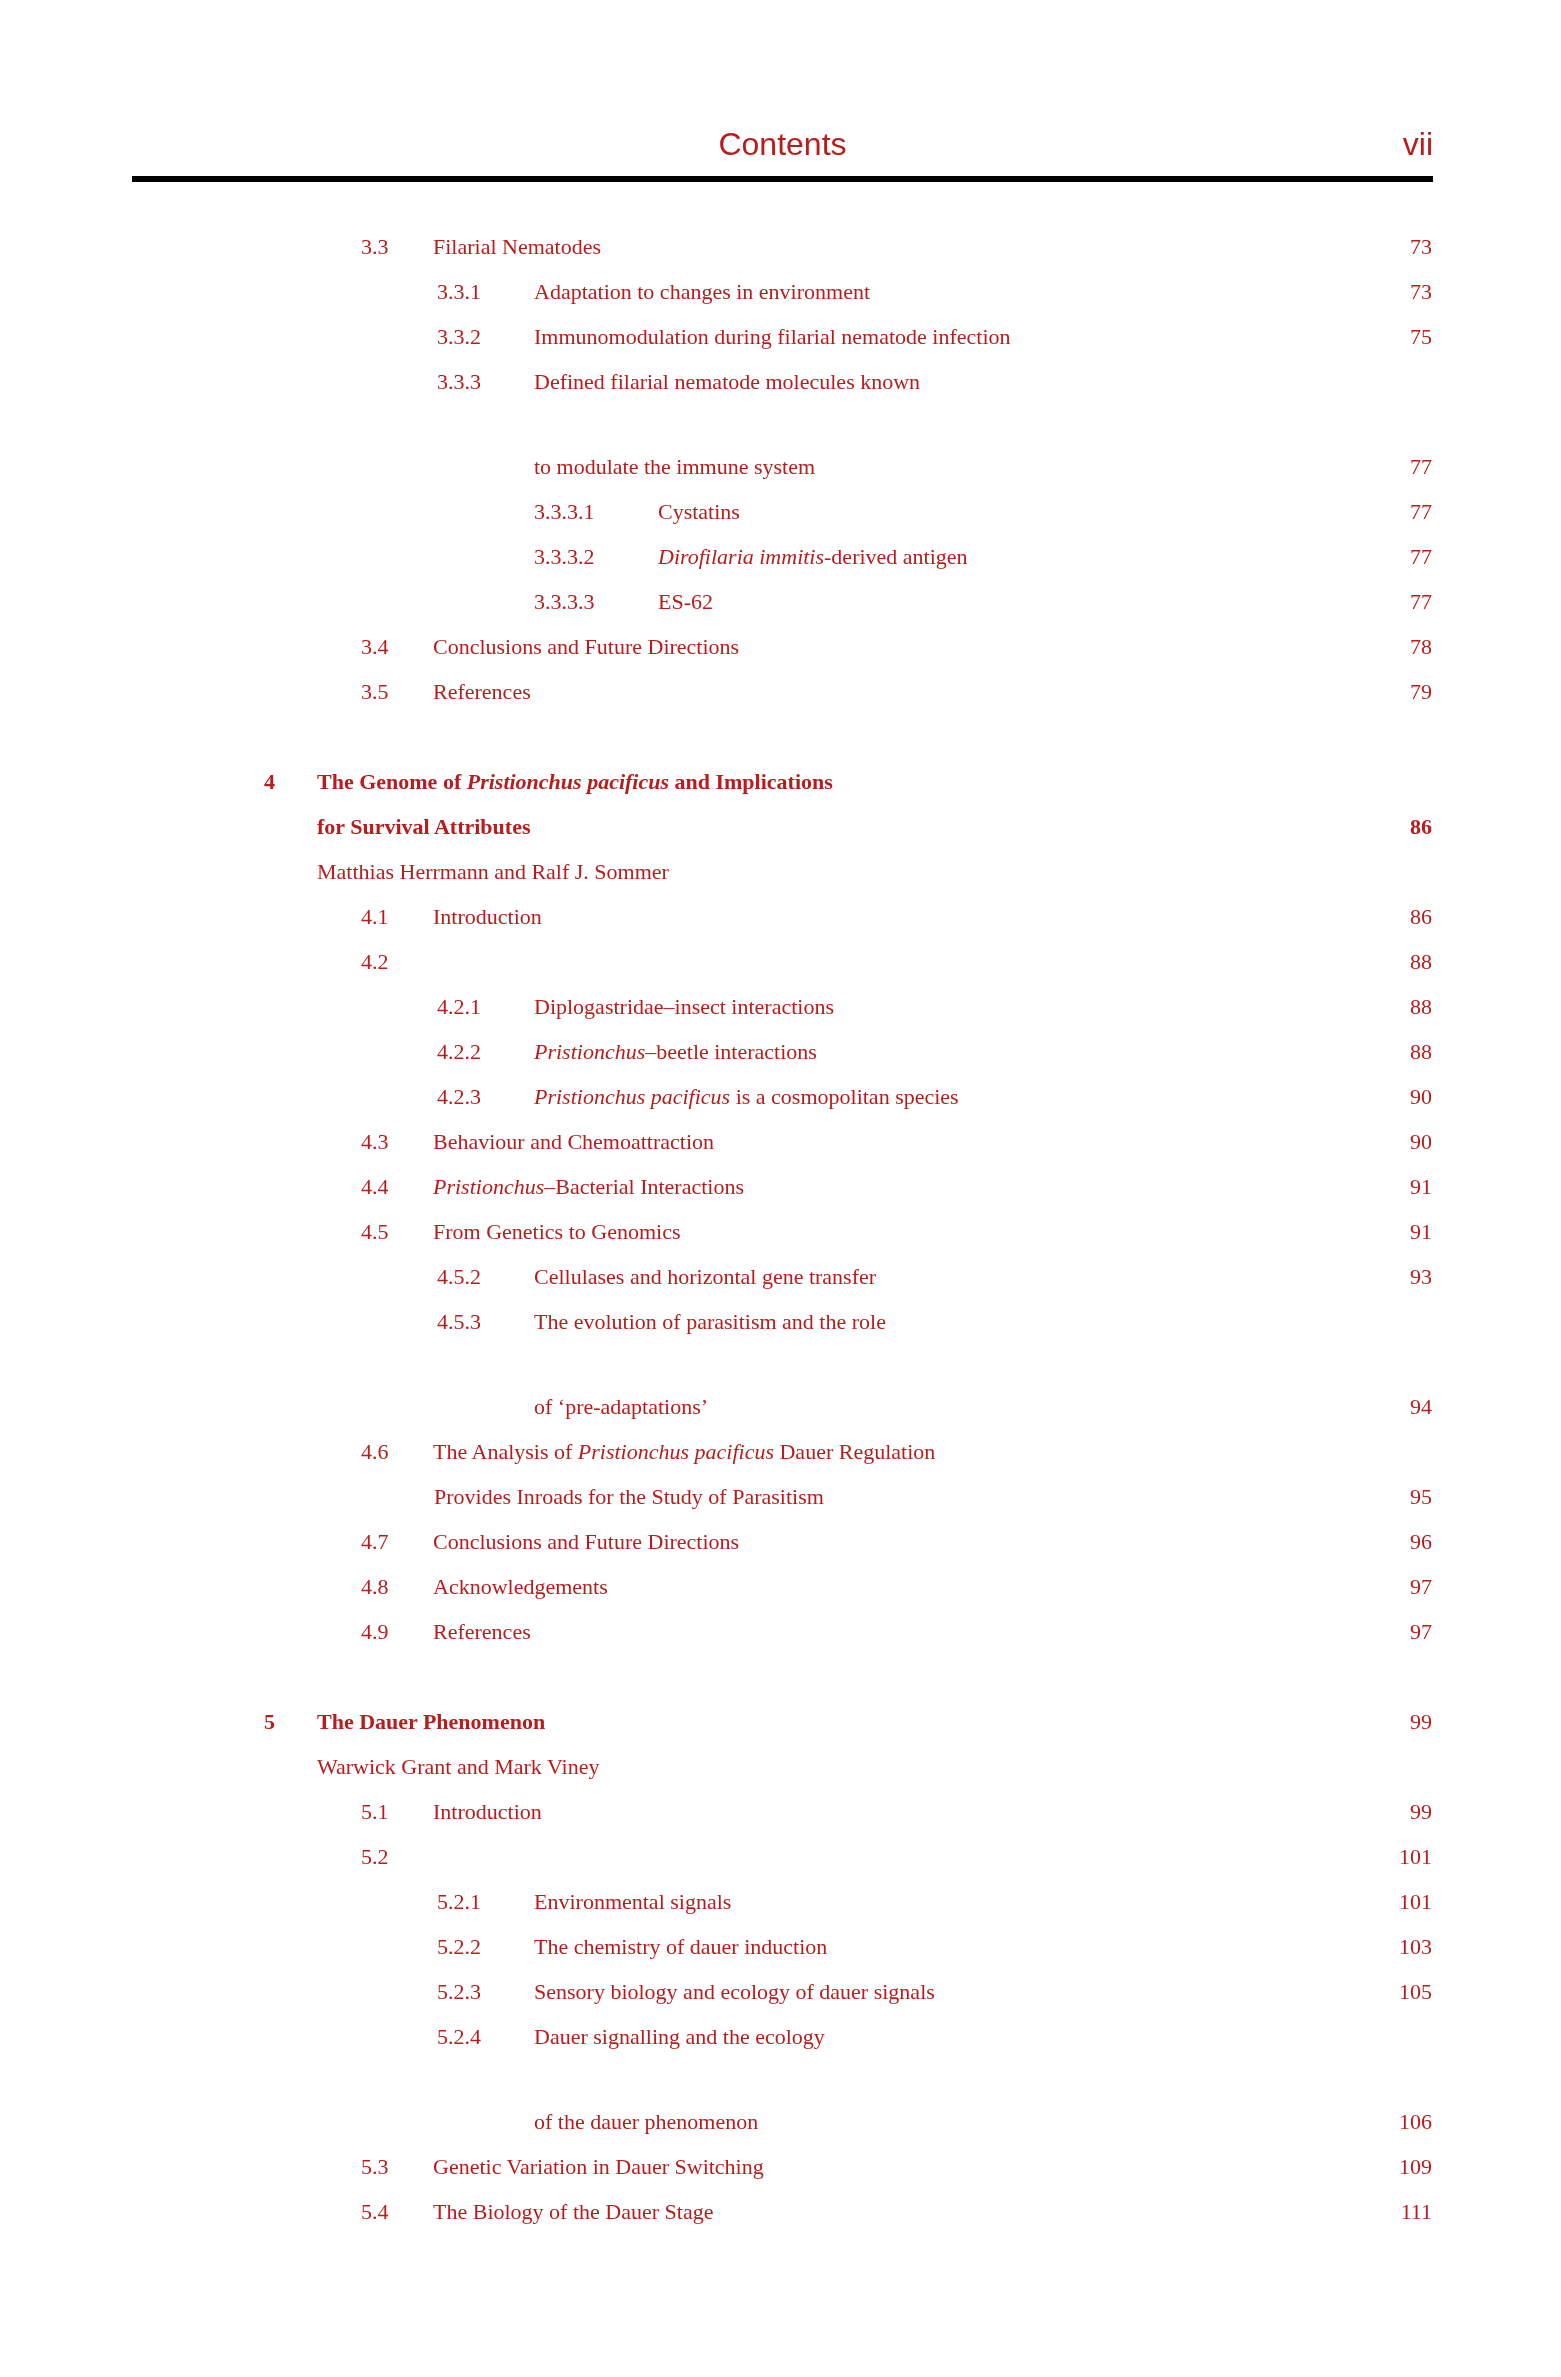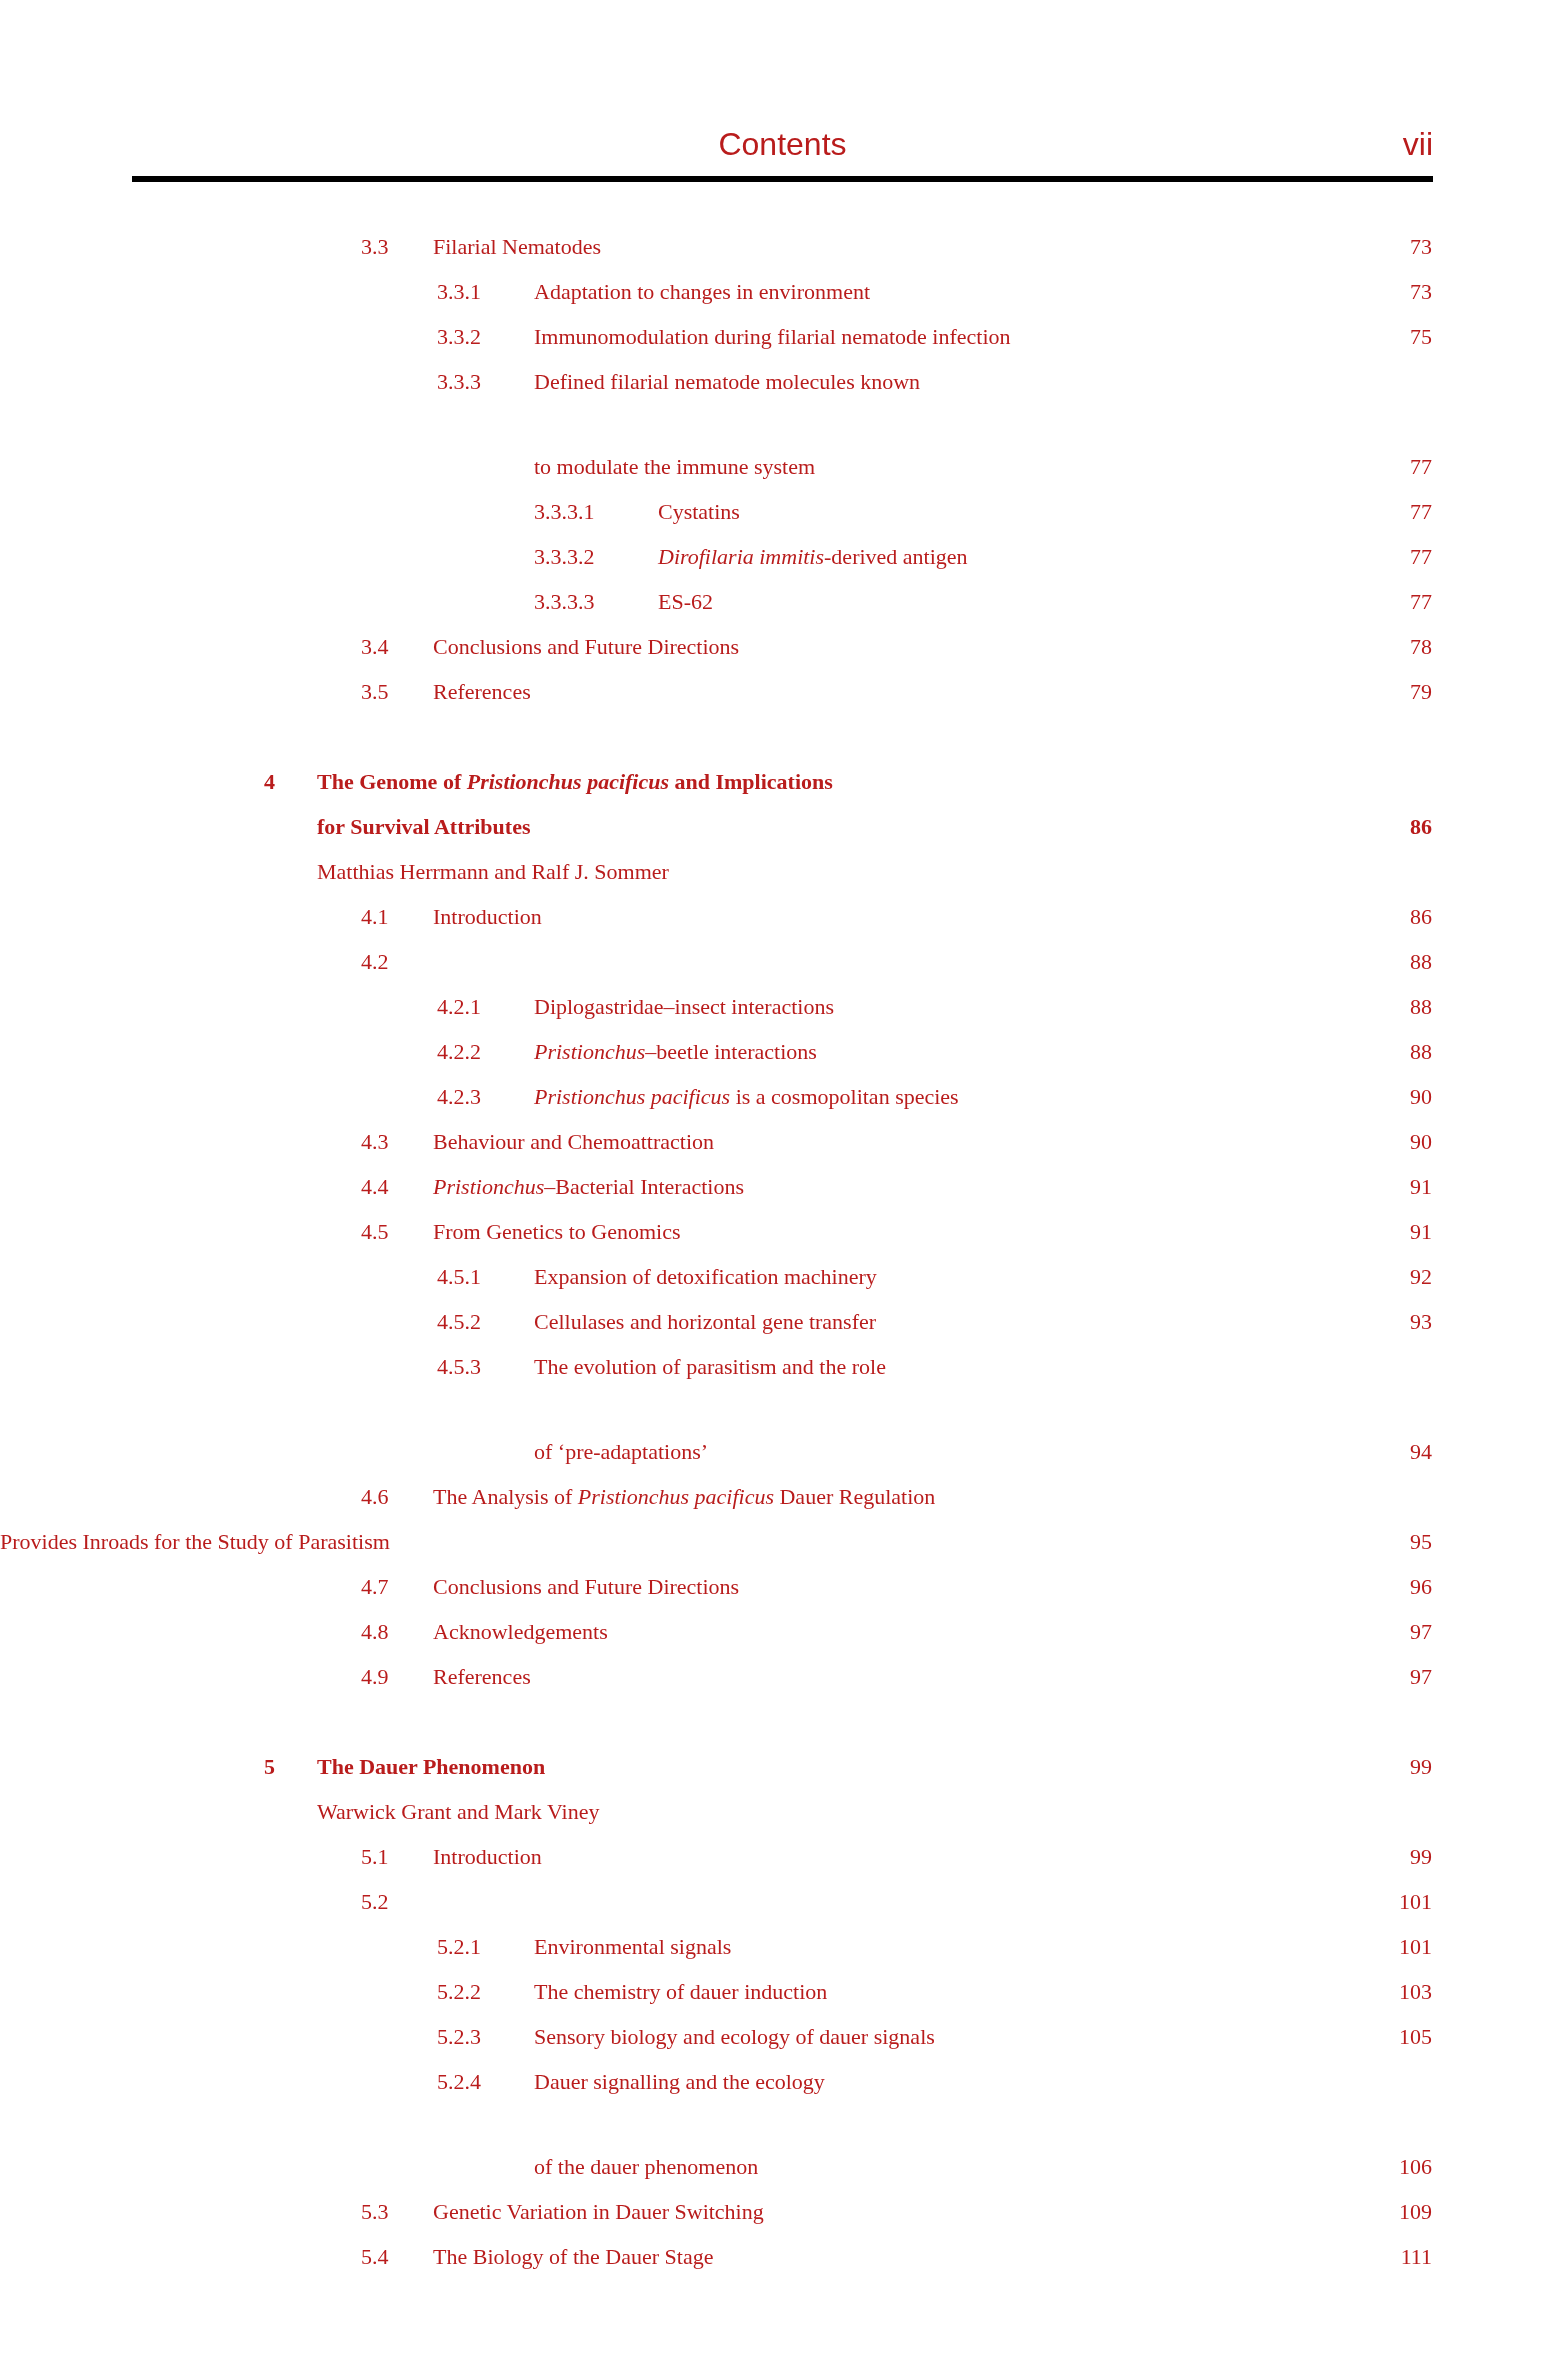--- a/index.html
+++ b/index.html
@@ -54,21 +54,21 @@
   .num{flex:0 0 auto;}
   .title{flex:0 1 auto;}
   .page-num{margin-left:auto;padding-left:17px;}
   
   .lv-chapter{padding-left:264px;}        .lv-chapter .num{width:53px;}
   .lv-section{padding-left:361px;}        .lv-section .num{width:72px;}
   .lv-subsection{padding-left:437px;}     .lv-subsection .num{width:97px;}
   .lv-subsubsection{padding-left:534px;}  .lv-subsubsection .num{width:124px;}
   
   .cont-chapter{padding-left:317px;}
-  .cont-section{}
+  .cont-section{padding-left:434px;}
   .cont-subsection{padding-left:534px;margin-top:40px;}
   .row.bold .num,.row.bold .title{font-weight:bold;}
   .row.italic .title{}
   .page-num.pb{font-weight:bold;}
   .title i{font-style:italic;}
 </style>
 </head>
 <body>
 
 <div class="page">
@@ -171,25 +171,20 @@
         <span class="num">4.4</span>
         <span class="title"><i>Pristionchus</i><span>–Bacterial Interactions</span></span>
         <span class="page-num">91</span>
       </div>
       <div class="row lv-section">
         <span class="num">4.5</span>
         <span class="title"><span>From Genetics to Genomics</span></span>
         <span class="page-num">91</span>
       </div>
       <div class="row lv-subsection">
-        <span class="num">4.5.1</span>
-        <span class="title"><span>Expansion of detoxification machinery</span></span>
-        <span class="page-num">92</span>
-      </div>
-      <div class="row lv-subsection">
         <span class="num">4.5.2</span>
         <span class="title"><span>Cellulases and horizontal gene transfer</span></span>
         <span class="page-num">93</span>
       </div>
       <div class="row lv-subsection">
         <span class="num">4.5.3</span>
         <span class="title"><span>The evolution of parasitism and the role</span></span>
       </div>
       <div class="row cont-subsection">
         <span class="title"><span>of ‘pre-adaptations’</span></span>

